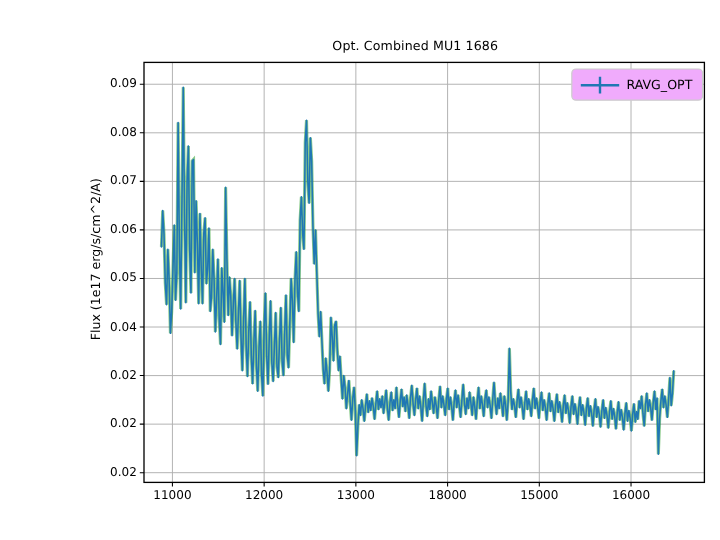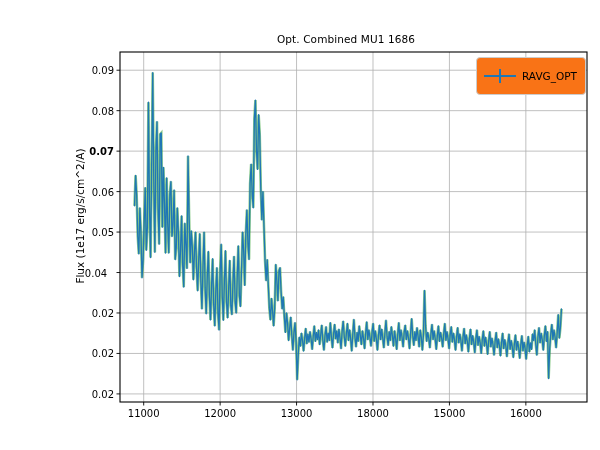--- a/index.html
+++ b/index.html
@@ -68,22 +68,22 @@
     font-size: 10px;
     color: #000000;
     text-align: right;
     transform: translateY(-50%);
   }
   .legend-box {
     position: absolute;
     left: 430px;
     top: 57px;
     width: 110px;
-    height: 38px;
-    background: #f97316;
+    height: 27px;
+    background: #f0abfc;
     border: 1px solid #cccccc;
     border-radius: 4px;
     box-sizing: border-box;
   }
   .legend-entry {
     position: absolute;
     left: 0; top: 0;
     width: 100%;
     height: 100%;
     display: flex;
@@ -164,19 +164,19 @@
 
 <div class="tick-label-x" style="left: 97.6939px; top: 408px;">11000</div>
     <div class="tick-label-x" style="left: 174.126px; top: 408px;">12000</div>
     <div class="tick-label-x" style="left: 250.558px; top: 408px;">13000</div>
     <div class="tick-label-x" style="left: 326.99px; top: 408px;">18000</div>
     <div class="tick-label-x" style="left: 403.422px; top: 408px;">15000</div>
     <div class="tick-label-x" style="left: 479.854px; top: 408px;">16000</div>
     <div class="tick-label-y" style="left: 32px; top: 393.908px; width: 36px;">0.02</div>
     <div class="tick-label-y" style="left: 32px; top: 353.445px; width: 36px;">0.02</div>
     <div class="tick-label-y" style="left: 32px; top: 312.983px; width: 36px;">0.02</div>
-    <div class="tick-label-y" style="left: 32px; top: 272.52px; width: 36px; text-align: center;">0.04</div>
+    <div class="tick-label-y" style="left: 32px; top: 272.52px; width: 36px;">0.04</div>
     <div class="tick-label-y" style="left: 32px; top: 232.058px; width: 36px;">0.05</div>
     <div class="tick-label-y" style="left: 32px; top: 191.595px; width: 36px;">0.06</div>
-    <div class="tick-label-y" style="left: 32px; top: 151.133px; width: 36px; font-weight: bold;">0.07</div>
+    <div class="tick-label-y" style="left: 32px; top: 151.133px; width: 36px;">0.07</div>
     <div class="tick-label-y" style="left: 32px; top: 110.671px; width: 36px;">0.08</div>
     <div class="tick-label-y" style="left: 32px; top: 70.2081px; width: 36px;">0.09</div>
   </div>
 
 </body></html>

